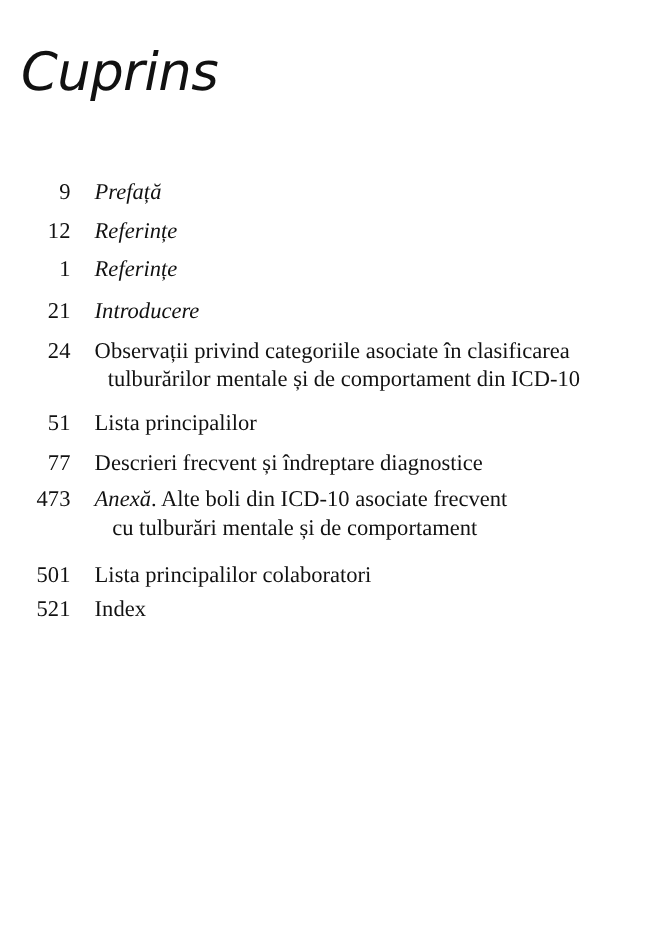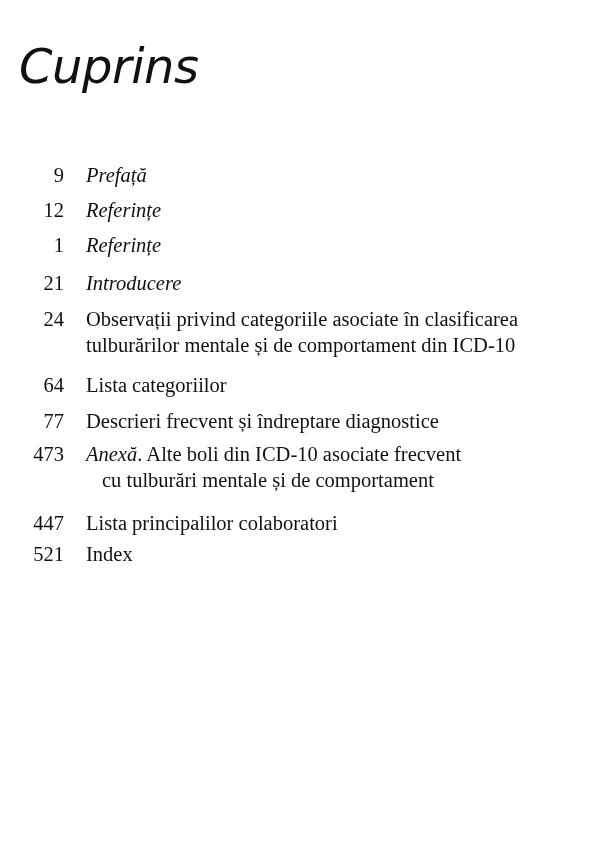--- a/index.html
+++ b/index.html
@@ -76,41 +76,41 @@
   </div>
 
   <div class="toc-entry" style="top:110px">
     <span class="toc-page">21</span>
     <span class="toc-title italic">Introducere</span>
   </div>
 
   <div class="toc-entry" style="top:146px">
     <span class="toc-page">24</span>
     <span class="toc-title">Observații privind categoriile asociate în clasificarea</span>
-    <span class="toc-title" style="top:26px; left:86px; position:absolute">tulburărilor mentale și de comportament din ICD-10</span>
+    <span class="toc-title" style="top:26px; left:98px; position:absolute">tulburărilor mentale și de comportament din ICD-10</span>
   </div>
 
   <div class="toc-entry" style="top:212px">
-    <span class="toc-page">64</span>
-    <span class="toc-title">Lista categoriilor</span>
+    <span class="toc-page">51</span>
+    <span class="toc-title">Lista principalilor</span>
   </div>
 
   <div class="toc-entry" style="top:248px">
     <span class="toc-page">77</span>
     <span class="toc-title">Descrieri frecvent și îndreptare diagnostice</span>
   </div>
 
   <div class="toc-entry" style="top:281px">
     <span class="toc-page">473</span>
     <span class="toc-title"><span class="italic">Anexă</span><span>. Alte boli din ICD-10 asociate frecvent</span></span>
     <span class="toc-title" style="top:26px; left:102px; position:absolute">cu tulburări mentale și de comportament</span>
   </div>
 
   <div class="toc-entry" style="top:350px">
-    <span class="toc-page">447</span>
+    <span class="toc-page">501</span>
     <span class="toc-title">Lista principalilor colaboratori</span>
   </div>
 
   <div class="toc-entry" style="top:381px">
     <span class="toc-page">521</span>
     <span class="toc-title">Index</span>
   </div>
 
 </div>
 

